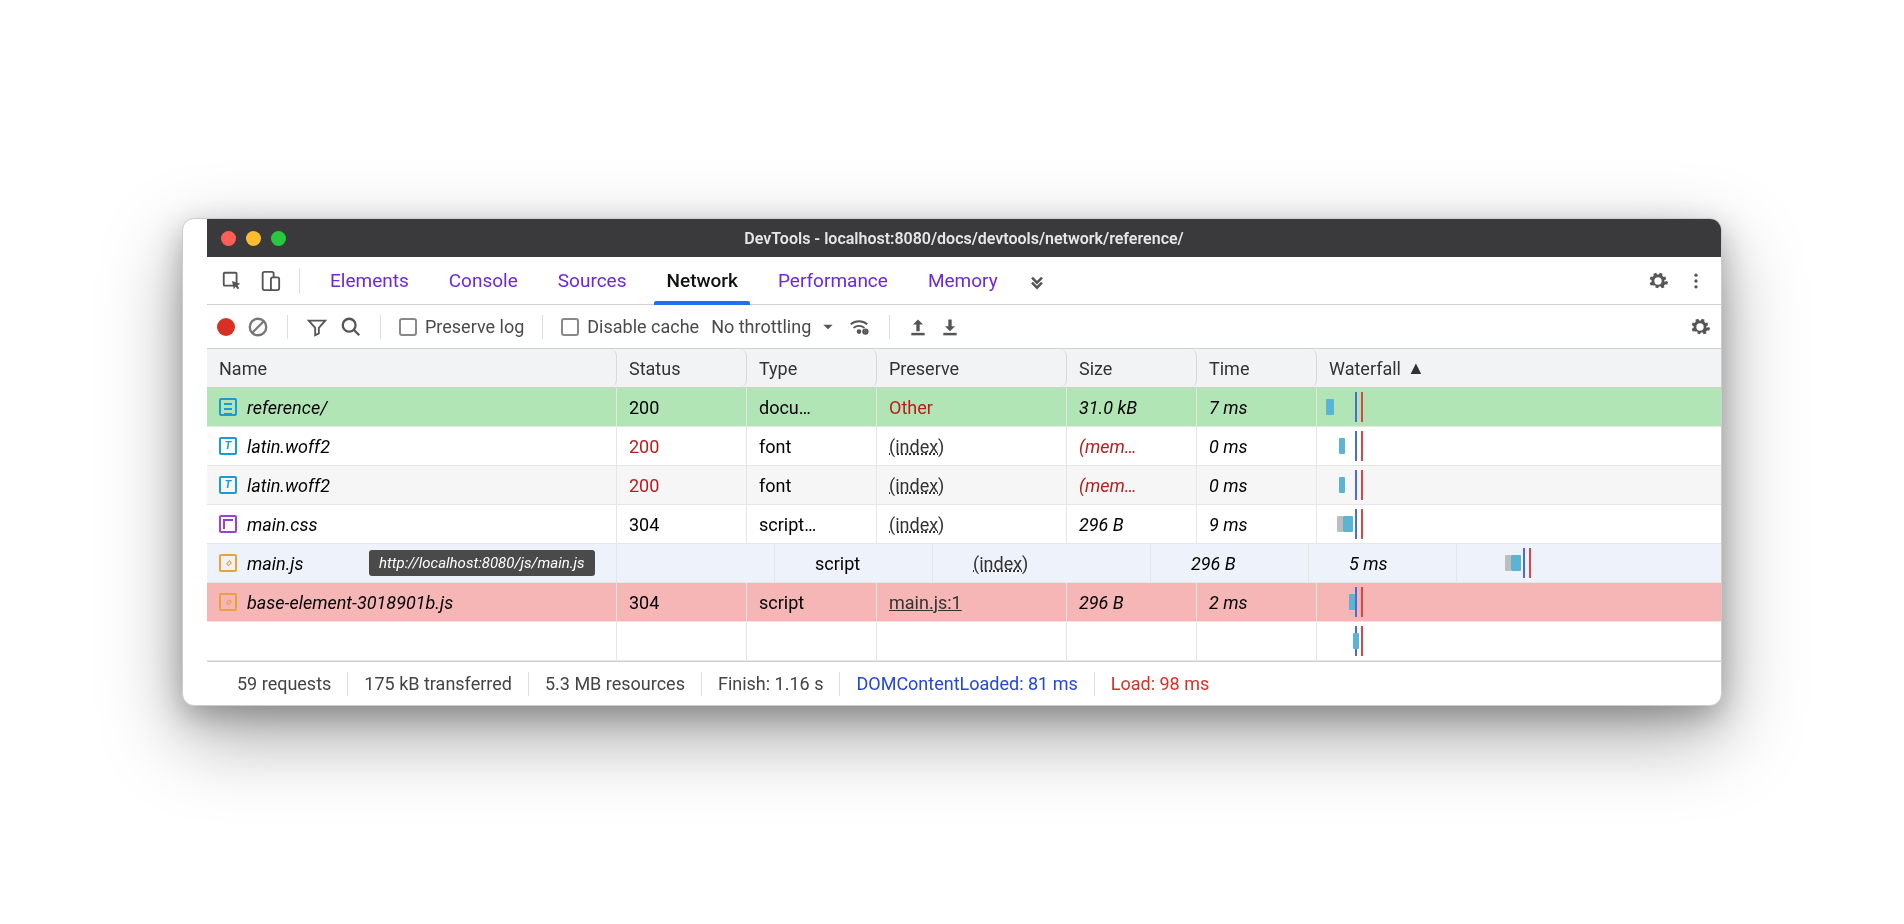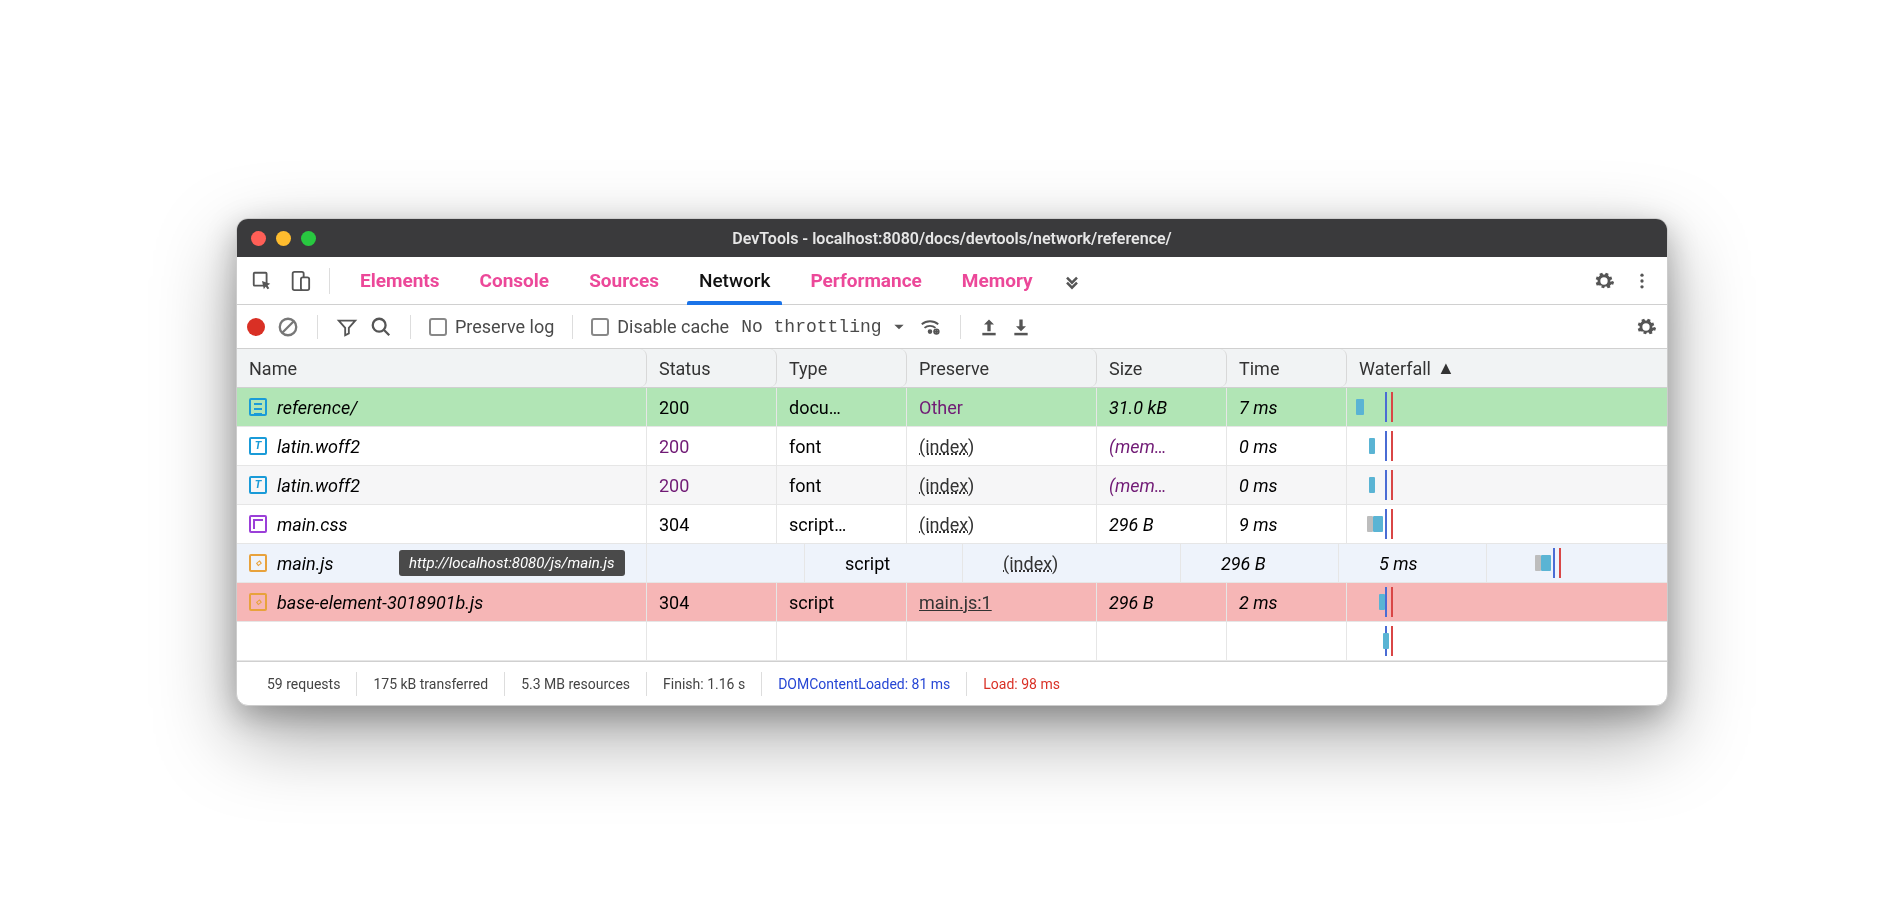--- a/index.html
+++ b/index.html
@@ -5,26 +5,27 @@
   * { box-sizing: border-box; margin: 0; padding: 0; }
   body {
     font-family: -apple-system, BlinkMacSystemFont, "Segoe UI", Roboto, sans-serif;
     background: #fff;
     display: flex;
     justify-content: center;
     align-items: center;
     min-height: 100vh;
   }
   .window {
-    width: 1432px;
+    width: 1540px;
     border-radius: 12px;
     overflow: hidden;
     box-shadow: 0 30px 80px rgba(0,0,0,0.35), 0 10px 30px rgba(0,0,0,0.25);
     background: #fff;
     border: 1px solid #ccc;
+    padding-left: 24px;
   }
   .titlebar {
     background: #3a3a3c;
     color: #e6e6e6;
     height: 38px;
     display: flex;
     align-items: center;
     padding: 0 14px;
     position: relative;
   }
@@ -41,40 +42,40 @@
     display: flex; align-items: center; height: 48px;
     border-bottom: 1px solid #d0d0d0; padding: 0 8px; gap: 4px;
   }
   .tabs .icon-btn {
     width: 34px; height: 34px; display: flex; align-items: center; justify-content: center;
     color: #555; cursor: pointer; border-radius: 4px;
   }
   .tabs .sep { width: 1px; height: 26px; background: #ddd; margin: 0 8px; }
   .tabs .tab {
     padding: 0 18px; height: 100%; display: flex; align-items: center;
-    font-size: 19px; color: #ec4899; cursor: pointer; position: relative; font-weight: bold;
+    font-size: 19px; color: #6d28d9; cursor: pointer; position: relative;
   }
   .tabs .tab.active { color: #111; font-weight: 500; }
   .tabs .tab.active::after {
     content: ""; position: absolute; bottom: -1px; left: 6px; right: 6px;
     height: 4px; background: #1a73e8; border-radius: 2px 2px 0 0;
   }
   .tabs .spacer { flex: 1; }
   .toolbar {
     display: flex; align-items: center; height: 44px;
     border-bottom: 1px solid #d0d0d0; padding: 0 10px; gap: 12px;
     font-size: 18px; color: #4a4a4a;
   }
   .toolbar .rec { width: 18px; height: 18px; border-radius: 50%; background: #d93025; }
   .toolbar .tsep { width: 1px; height: 24px; background: #ddd; margin: 0 6px; }
   .toolbar .checkbox {
     width: 18px; height: 18px; border: 2px solid #888; border-radius: 3px; display:inline-block;
   }
   .toolbar .field { display: flex; align-items: center; gap: 8px; cursor: pointer; }
-  .toolbar .select { display: flex; align-items: center; gap: 10px; cursor: pointer; font-family: Liberation Mono, monospace; }
+  .toolbar .select { display: flex; align-items: center; gap: 10px; cursor: pointer; }
   .toolbar .spacer { flex: 1; }
   .toolbar svg, .tabs svg { display: block; }
   .thead {
     display: grid;
     grid-template-columns: 410px 130px 130px 190px 130px 120px 1fr;
     background: #f1f3f4; border-bottom: 1px solid #d0d0d0;
     font-size: 18px; color: #333;
   }
   .thead .th {
     padding: 8px 12px; border-right: 1px solid #d8d8d8; display:flex; align-items:center; gap:6px;
@@ -106,40 +107,40 @@
     content:""; position:absolute; left:3px; right:3px; height:2px; background:#1a9bd8;
   }
   .file-icon.doc::before { top:3px; } .file-icon.doc::after { top:8px; box-shadow: 0 5px 0 #1a9bd8; }
   .file-icon.font { border-color: #1a9bd8; }
   .file-icon.font::after { content:"T"; position:absolute; inset:0; font-size:11px; text-align:center; color:#1a9bd8; font-weight:bold; line-height:14px;}
   .file-icon.css { border-color:#9b3fd8; }
   .file-icon.css::after { content:""; position:absolute; left:2px; top:2px; width:8px; height:8px; border:2px solid #9b3fd8; border-right:none; border-bottom:none;}
   .file-icon.js { border-color:#e8a23c; }
   .file-icon.js::after { content:"⋄"; position:absolute; inset:0; font-size:12px; text-align:center; color:#e8a23c; line-height:14px;}
   .td.num { justify-content: flex-start; font-style: italic; }
-  .td .muted { color: #701a75; }
+  .td .muted { color: #b91c1c; }
   .td .link { color: #333; text-decoration: underline dotted; cursor:pointer; }
   .td .link.solid { text-decoration: underline; }
   .tooltip {
     position: absolute; background: #4a4a4a; color: #fff; font-size: 15px;
     padding: 4px 10px; border-radius: 3px; white-space: nowrap; z-index: 10;
   }
   .name-cell { position: relative; font-style: italic; }
   .waterfall-cell { position: relative; height: 100%; min-height:30px; }
   .wf-bar {
     position: absolute; top: 50%; transform: translateY(-50%);
     height: 16px; background: #5ab4d4; border-radius:1px;
   }
   .wf-bar.wait { background: #bdbdbd; }
   .wf-line-blue { position:absolute; top:0; bottom:0; width:2px; background:#4a6cd4; }
   .wf-line-red  { position:absolute; top:0; bottom:0; width:2px; background:#d94646; }
   .status-bar {
     display: flex; align-items: center; height: 44px;
     border-top: 1px solid #d0d0d0; padding: 0 14px; gap: 0;
-    font-size: 14px; color: #444;
+    font-size: 18px; color: #444;
   }
   .status-bar .item { padding: 0 16px; }
   .status-bar .ssep { width:1px; height:24px; background:#ddd; }
   .status-bar .dcl { color: #2646d4; }
   .status-bar .load { color: #d93025; }
 </style>
 </head>
 <body>
 
 <div class="window">

